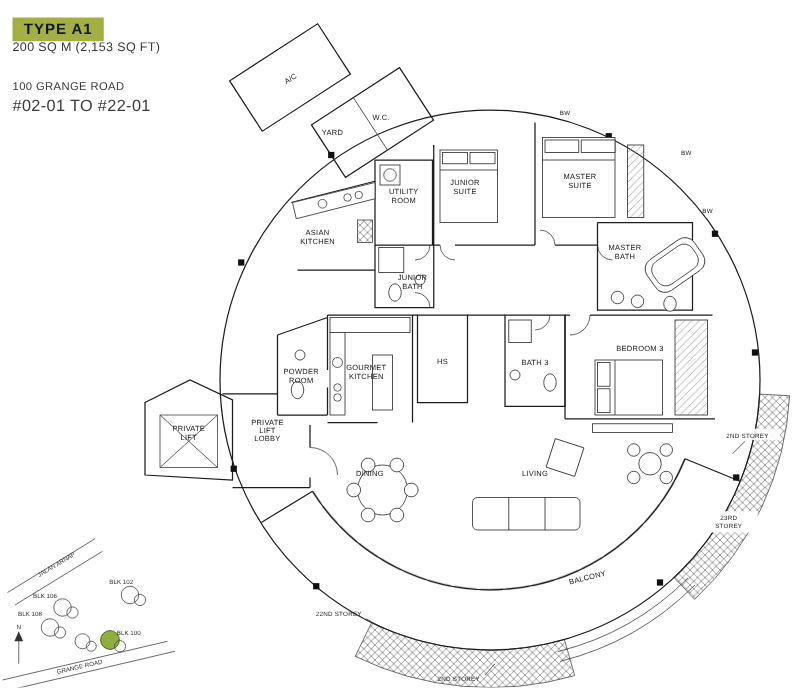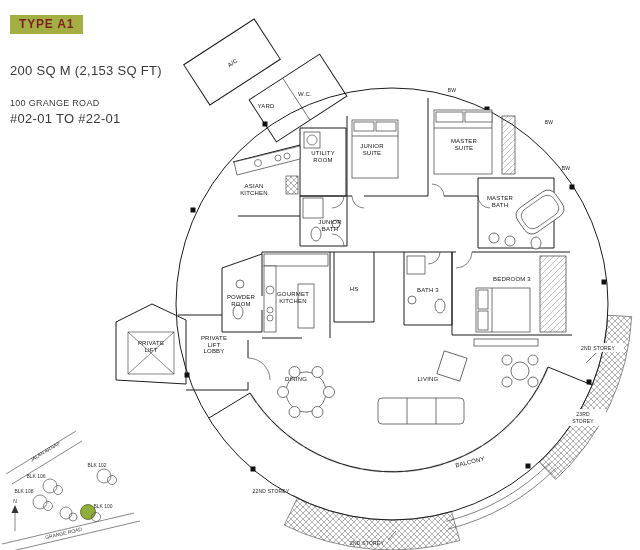--- a/index.html
+++ b/index.html
@@ -1,19 +1,19 @@
 <!DOCTYPE html>
 <html><head>
 <meta charset="utf-8">
 <style>
   html,body{margin:0;padding:0;background:#fff;}
   body{width:640px;height:550px;position:relative;font-family:"Liberation Sans",sans-serif;overflow:hidden;}
   .header{position:absolute;top:14px;left:10px;z-index:2;}
-  .type-chip{display:inline-block;padding:2px 9px 3px 9px;color:#7f1d1d;font-weight:bold;font-size:12px;letter-spacing:.8px;}
-  .area{margin-top:29px;font-size:13px;color:#3a3a3a;letter-spacing:.3px;}
+  .type-chip{display:inline-block;padding:2px 9px 3px 9px;color:#0f172a;font-weight:bold;font-size:12px;letter-spacing:.8px;}
+  .area{margin-top:0;font-size:10px;color:#3a3a3a;letter-spacing:.3px;}
   .addr{margin-top:20px;font-size:9px;color:#3a3a3a;letter-spacing:.3px;}
   .units{margin-top:3px;font-size:13px;color:#3a3a3a;letter-spacing:.3px;}
   svg{position:absolute;top:0;left:0;}
   svg text{font-family:"Liberation Sans",sans-serif;fill:#161616;}
   .lbl{font-size:6px;text-anchor:middle;letter-spacing:.2px;}
   .tiny{font-size:5px;text-anchor:middle;letter-spacing:.2px;fill:#222;}
   .kp{font-size:5px;text-anchor:middle;fill:#333;}
   .wall{fill:none;stroke:#1d1d1d;stroke-width:1;}
   .thin{fill:none;stroke:#333;stroke-width:.6;}
   .furn{fill:#fff;stroke:#3a3a3a;stroke-width:.7;}

